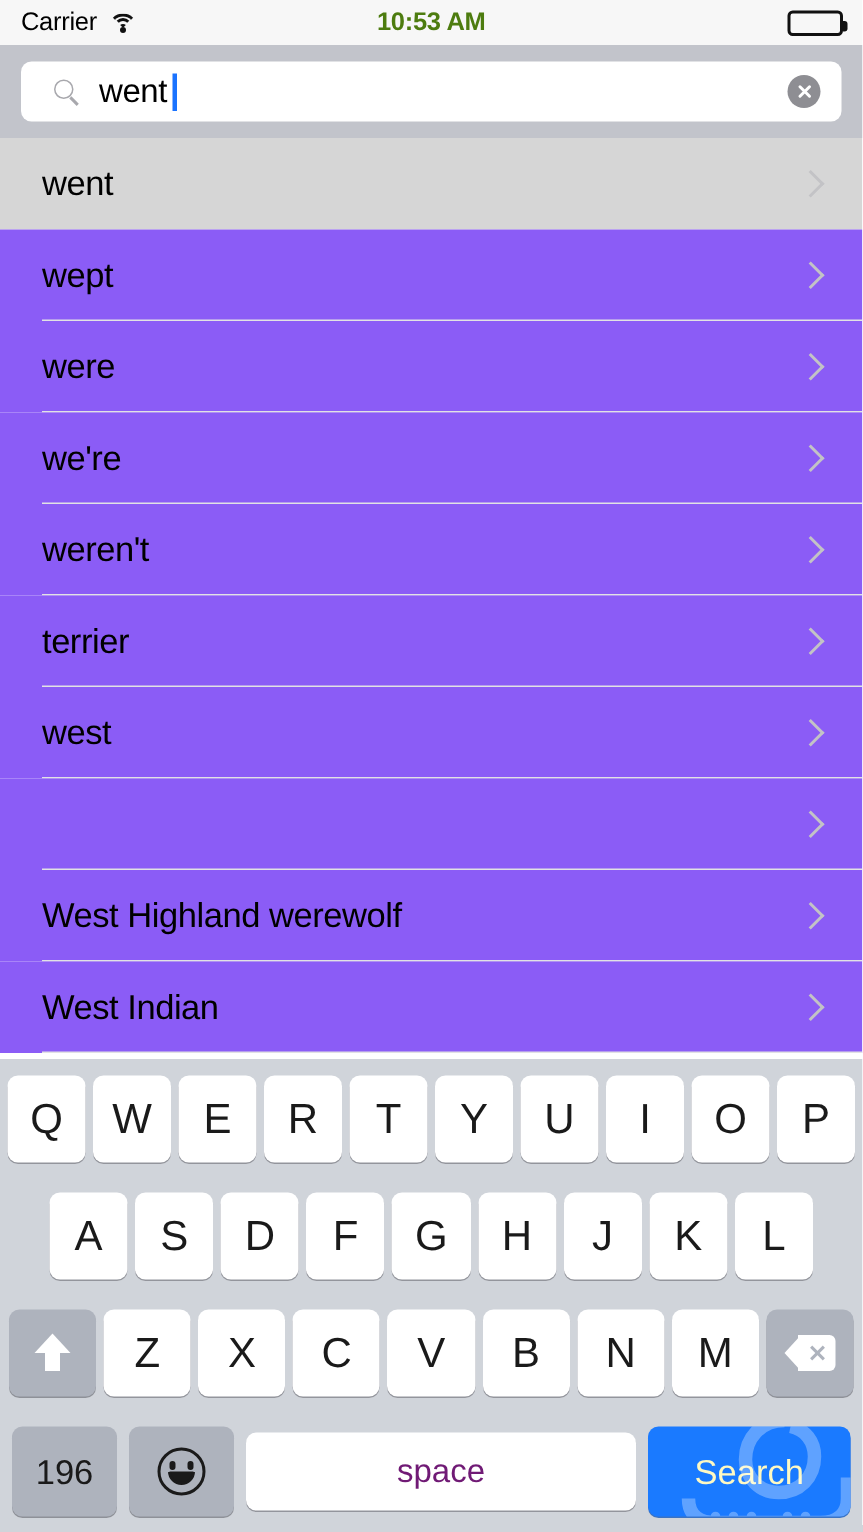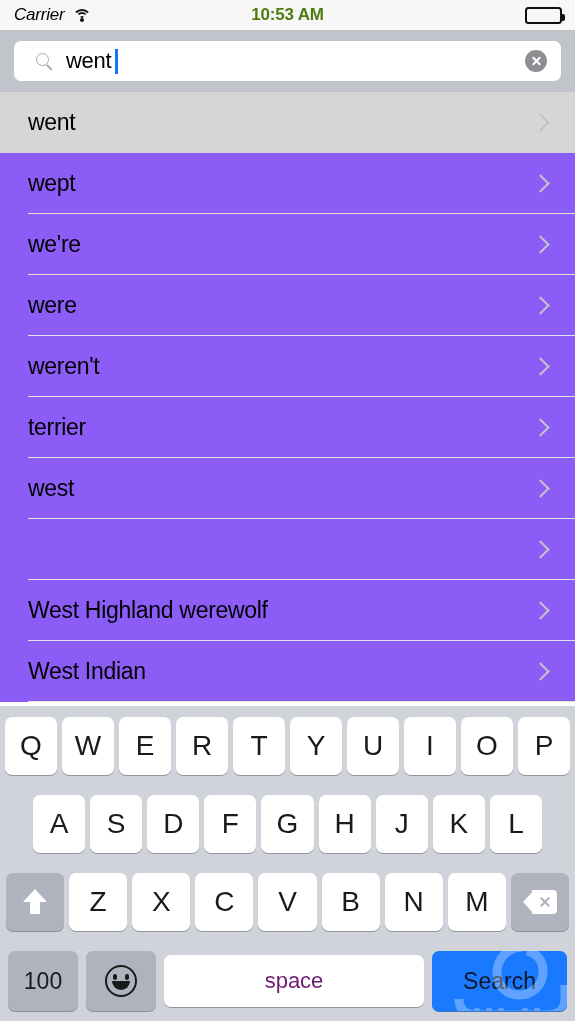--- a/index.html
+++ b/index.html
@@ -9,21 +9,21 @@
     background:#ffffff; overflow:hidden;
   }
   #app{ position:relative; width:575px; height:1021px; background:#fff; }
 
   
   .statusbar{
     position:absolute; left:0; top:0; width:575px; height:30px;
     background:#f7f7f7; display:flex; align-items:center;
   }
   .sb-left{ position:absolute; left:14px; display:flex; align-items:center; gap:7px; }
-  .sb-carrier{ font-size:17px; color:#000; letter-spacing:-0.2px;font-style:italic; }
+  .sb-carrier{ font-size:17px; color:#000; letter-spacing:-0.2px; }
   .wifi{ width:20px; height:15px; position:relative; }
   .wifi i{ position:absolute; left:50%; transform:translateX(-50%);
            border:2px solid #111; border-bottom-color:transparent;
            border-left-color:transparent; border-right-color:transparent;
            border-radius:50%; }
   .wifi i.a1{ width:19px; height:19px; top:1px; }
   .wifi i.a2{ width:12px; height:12px; top:4.5px; }
   .wifi i.a3{ width:5px;  height:5px;  top:8px; }
   .wifi b{ position:absolute; left:50%; top:10px; transform:translateX(-50%);
            width:4px; height:4px; background:#111; border-radius:50%; }
@@ -114,21 +114,21 @@
   .emoji-ico{ position:relative; width:32px; height:32px;
               border:2.2px solid #1a1a1a; border-radius:50%; }
   .emoji-ico .e{ position:absolute; top:7px; width:4px; height:6px;
                  background:#1a1a1a; border-radius:2px; }
   .emoji-ico .e.l{ left:6px; } .emoji-ico .e.r{ right:6px; }
   .emoji-ico .m{ position:absolute; left:5px; top:14px; width:18px; height:9px;
                  border:2.2px solid #1a1a1a; border-top:none;
                  border-radius:0 0 12px 12px; background:#1a1a1a; }
   .key.space{ flex:1; height:52px; font-size:22px; color:#701a75; }
   .key.search{ width:135px; height:60px; flex:none; background:#1a7aff;
-               color:#0f172a; font-size:23px; position:relative; overflow:hidden;
+               color:#fef9c3; font-size:23px; position:relative; overflow:hidden;
                box-shadow:0 1px 0 rgba(20,90,190,0.8); }
   .watermark{ position:absolute; right:-14px; bottom:-8px; width:130px; height:92px;
               opacity:0.3; pointer-events:none; }
 </style>
 </head>
 <body>
 
 <div id="app">
 
   <div class="statusbar">
@@ -164,26 +164,26 @@
       <span class="label">went</span>
       <span class="chev"></span>
       <span class="sep"></span>
     </div>
     <div class="row">
       <span class="label">wept</span>
       <span class="chev"></span>
       <span class="sep"></span>
     </div>
     <div class="row">
+      <span class="label">were</span>
+      <span class="chev"></span>
+      <span class="sep"></span>
+    </div>
+    <div class="row">
       <span class="label">we're</span>
-      <span class="chev"></span>
-      <span class="sep"></span>
-    </div>
-    <div class="row">
-      <span class="label">were</span>
       <span class="chev"></span>
       <span class="sep"></span>
     </div>
     <div class="row">
       <span class="label">weren't</span>
       <span class="chev"></span>
       <span class="sep"></span>
     </div>
     <div class="row">
       <span class="label">terrier</span>
@@ -256,21 +256,21 @@
         <span class="del-ico">
           <span class="body"></span>
             <span class="tip"></span>
           <span class="x1"></span>
             <span class="x2"></span>
         </span>
       </div>
     </div>
 
     <div class="krow r4">
-      <div class="key fn num">100</div>
+      <div class="key fn num">196</div>
       <div class="key fn emoji">
         <span class="emoji-ico">
           <span class="e l"></span>
             <span class="e r"></span>
             <span class="m"></span>
         </span>
       </div>
       <div class="key space">space</div>
       <div class="key search">
         <span>Search</span>

